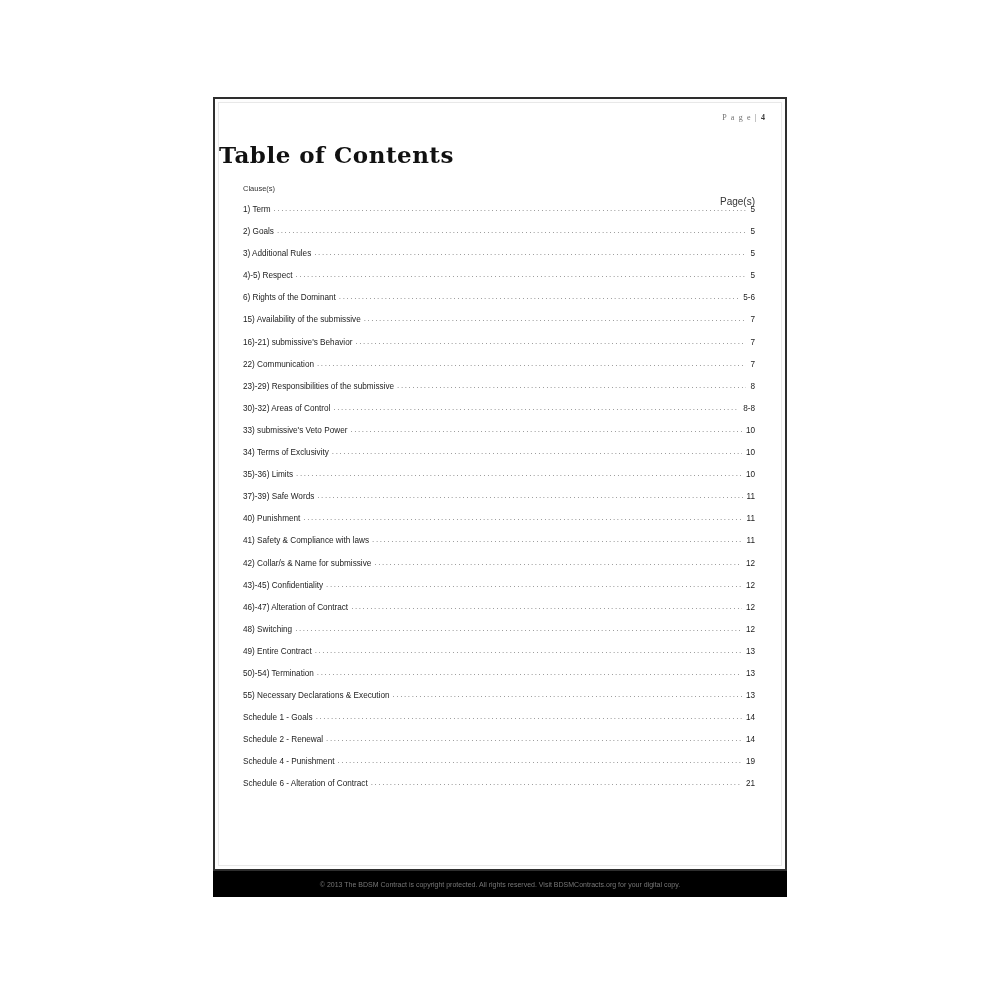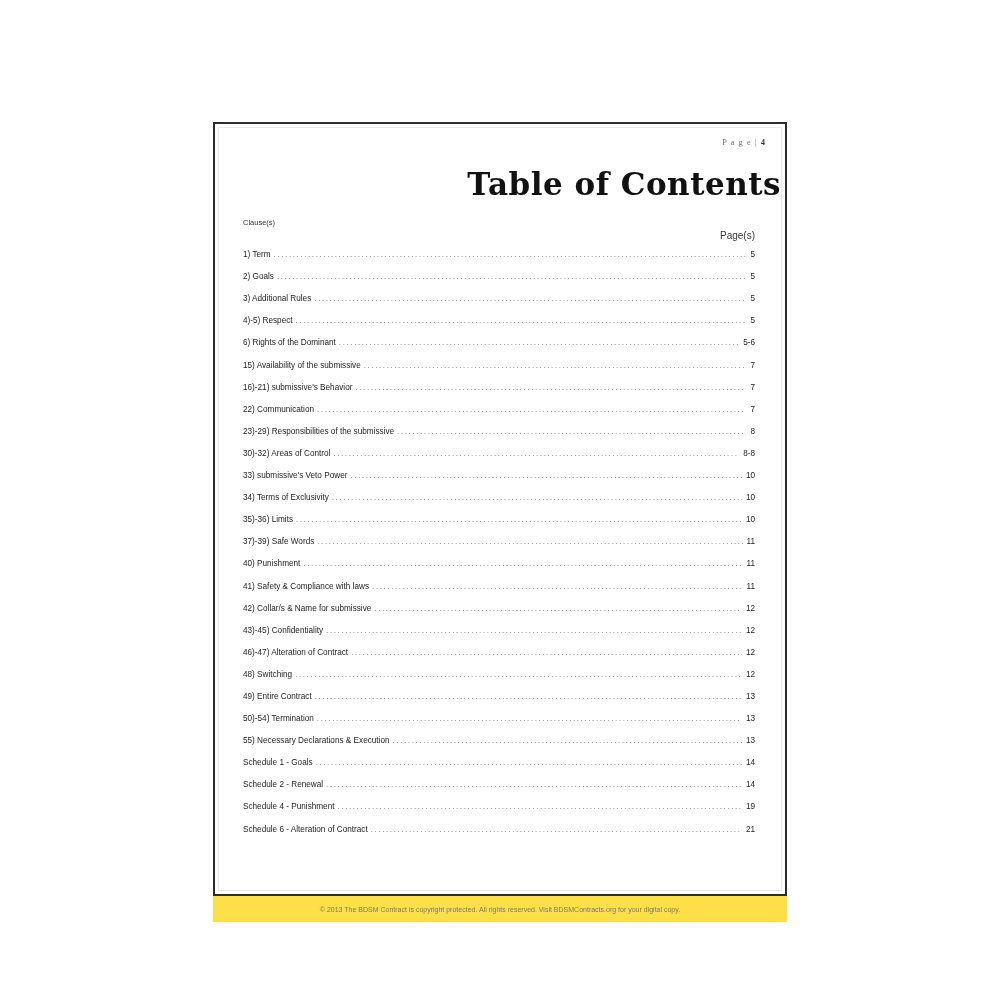--- a/index.html
+++ b/index.html
@@ -19,22 +19,21 @@
     overflow: hidden;
   }
 
   
   .sheet {
     position: absolute;
     left: 213px;
     top: 97px;
     width: 574px;
     height: 800px;
-    background: #fde047;
-    margin-top: 25px;
+    background: #000000;
   }
 
   
   .page-border {
     position: absolute;
     left: 0;
     top: 0;
     width: 574px;
     height: 774px;
     box-sizing: border-box;
@@ -64,24 +63,24 @@
     font-family: "Liberation Serif", serif;
   }
   .page-number .bold-num {
     font-weight: bold;
     color: #3a3a3a;
     letter-spacing: 0;
   }
 
   .doc-title {
     margin-top: 38px;
-    text-align: right;
+    text-align: left;
     font-family: "DejaVu Serif", serif;
     font-weight: bold;
-    font-size: 31px;
+    font-size: 23px;
     color: #111111;
     letter-spacing: 0.5px;
     font-style: normal;
   }
 
   .col-heads {
     position: relative;
     margin: 16px 26px 0 24px;
     height: 12px;
   }
@@ -99,21 +98,20 @@
     font-size: 10px;
     color: #333333;
   }
 
   .toc {
     margin: 8px 26px 0 24px;
   }
 
   .toc-row {
     display: flex;
-    align-items: flex-end;
     font-size: 8.2px;
     color: #1c1c1c;
     line-height: 11px;
     height: 22.1px;
     white-space: nowrap;
   }
 
   .toc-label {
     flex: 0 0 auto;
     padding-right: 3px;

